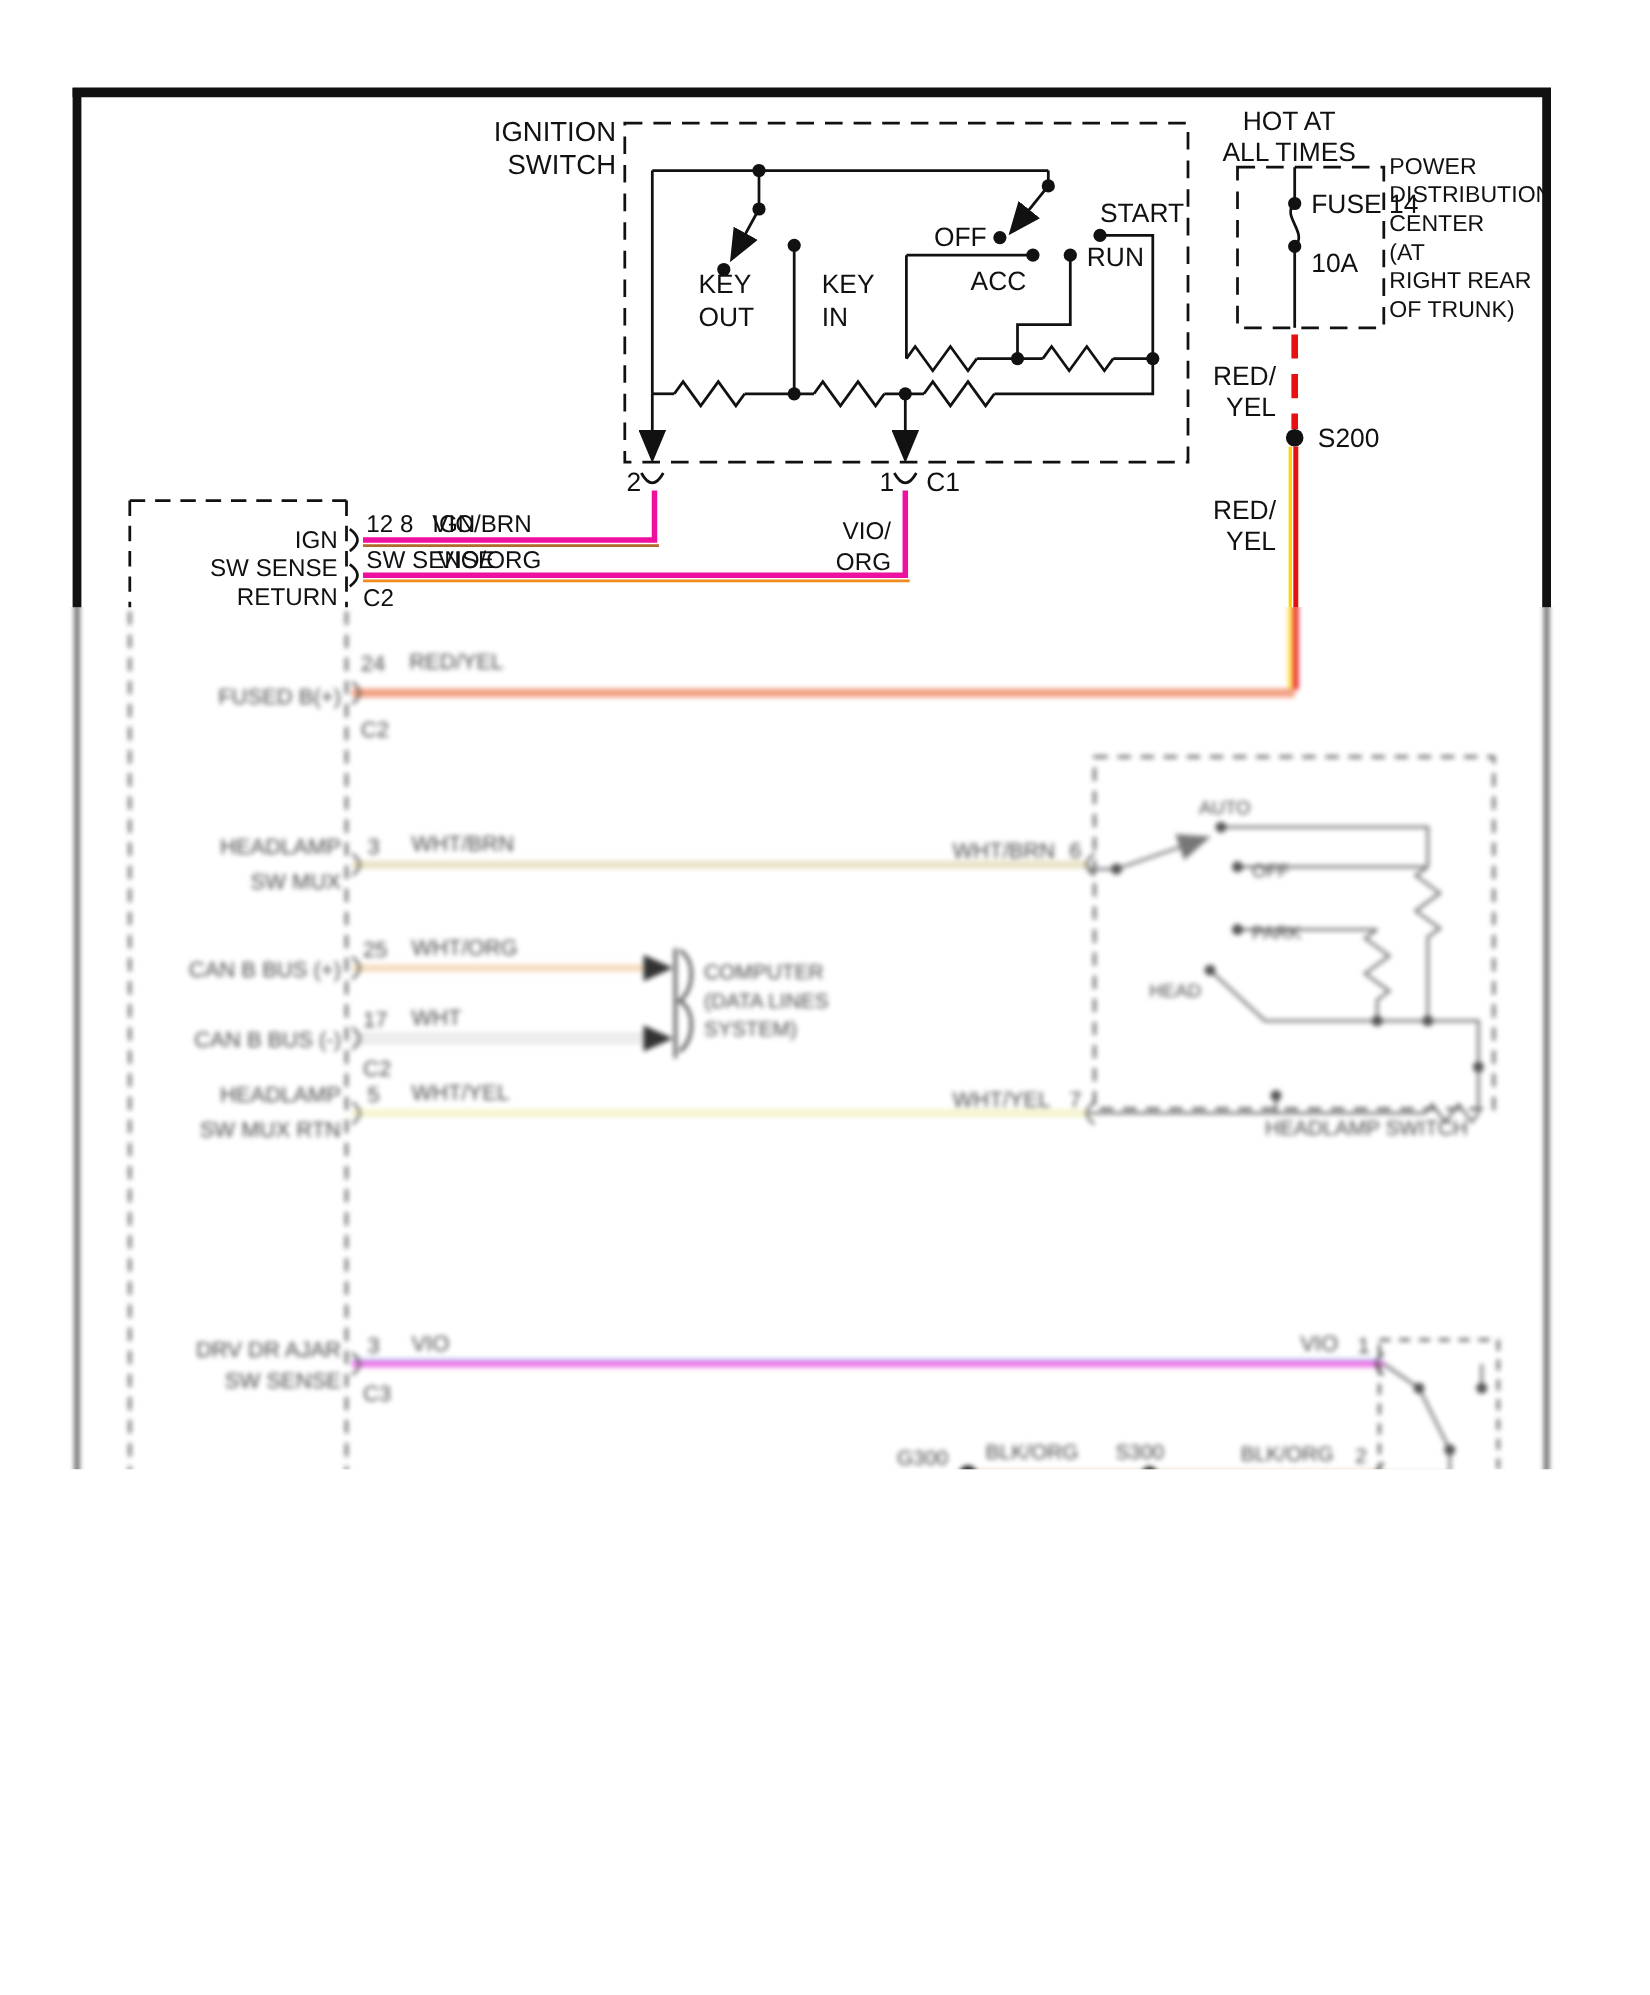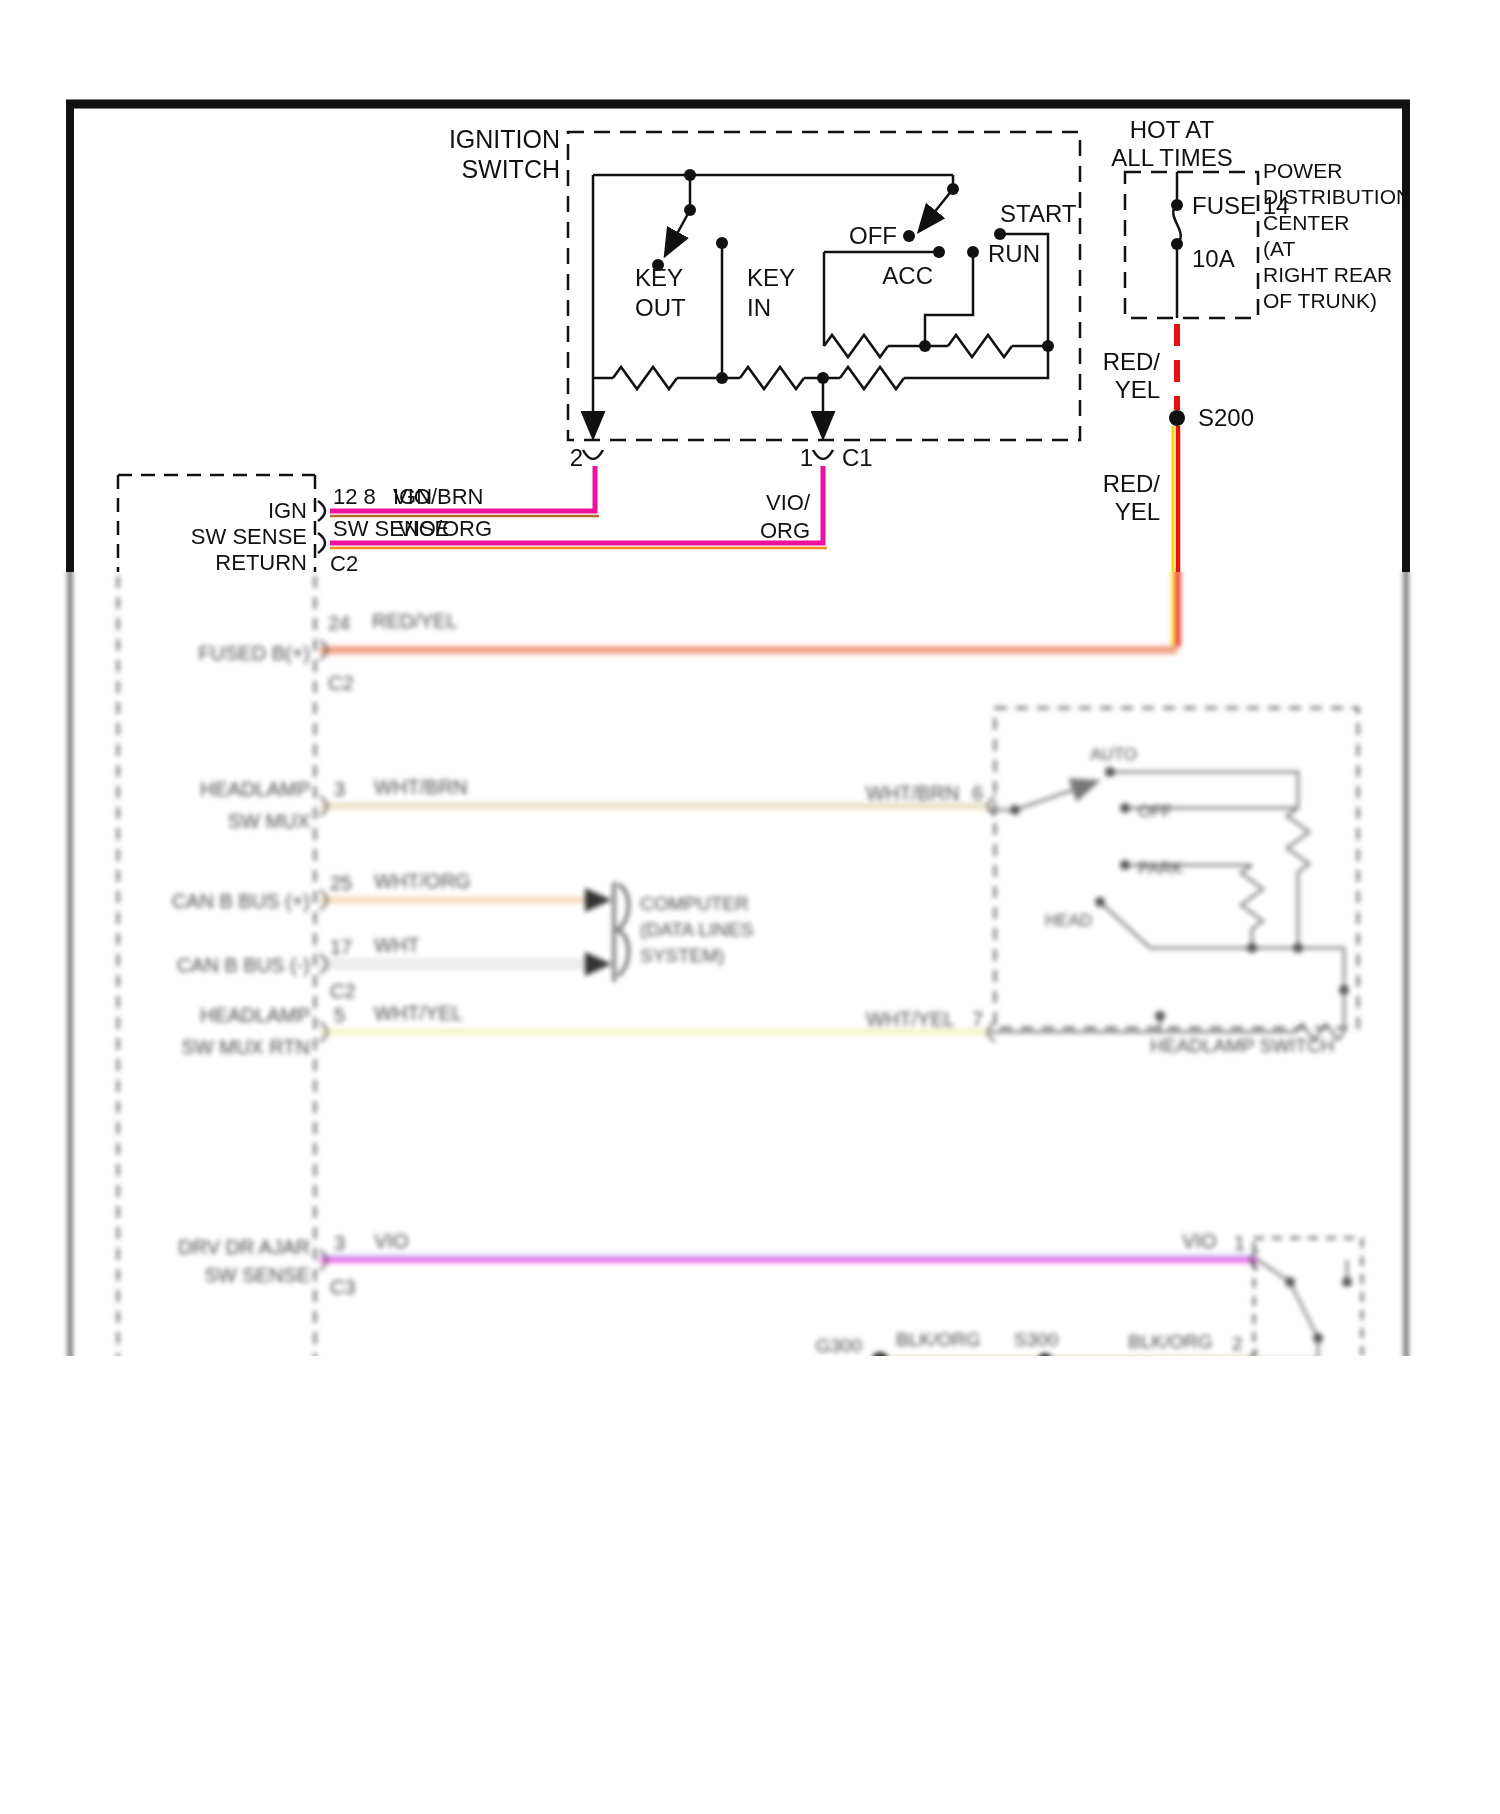--- a/index.html
+++ b/index.html
@@ -1,17 +1,17 @@
 <!DOCTYPE html>
 <html><head>
 <meta charset="utf-8">
 <style>
   html,body{margin:0;padding:0;background:#ffffff;}
   .canvas{position:relative;width:1500px;height:1336px;background:#ffffff;overflow:hidden;
-          font-family:"Liberation Sans", sans-serif;margin-top:20px;}
+          font-family:"Liberation Sans", sans-serif;}
   .layer{position:absolute;left:0;top:0;}
   .blur{filter:blur(2.6px);}
   svg text{font-family:"Liberation Sans", sans-serif;}
 </style>
 </head>
 <body>
 
 <div class="canvas">
 
   <svg class="layer blur" width="1500" height="1814" viewBox="0 0 1500 1814">

